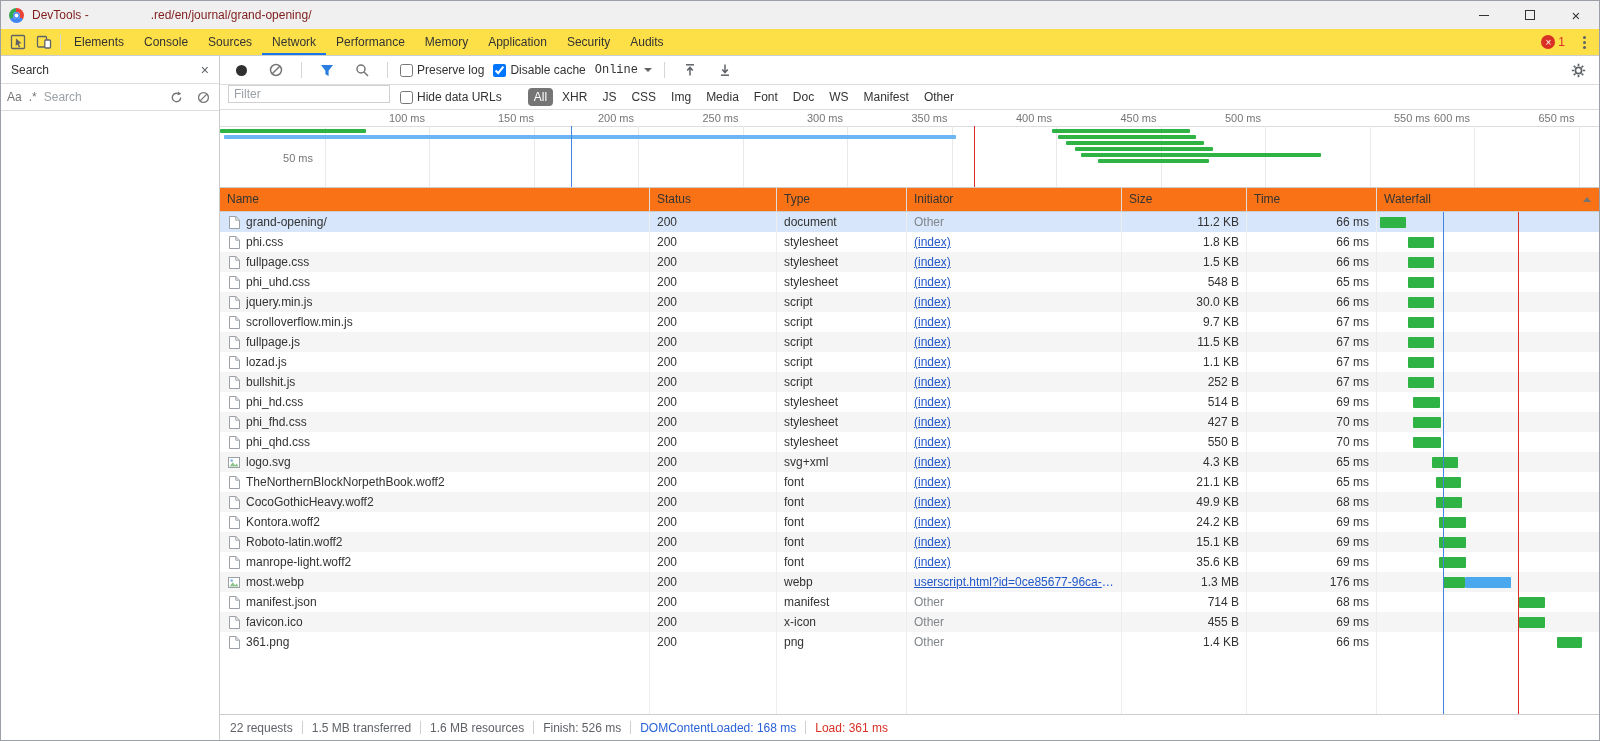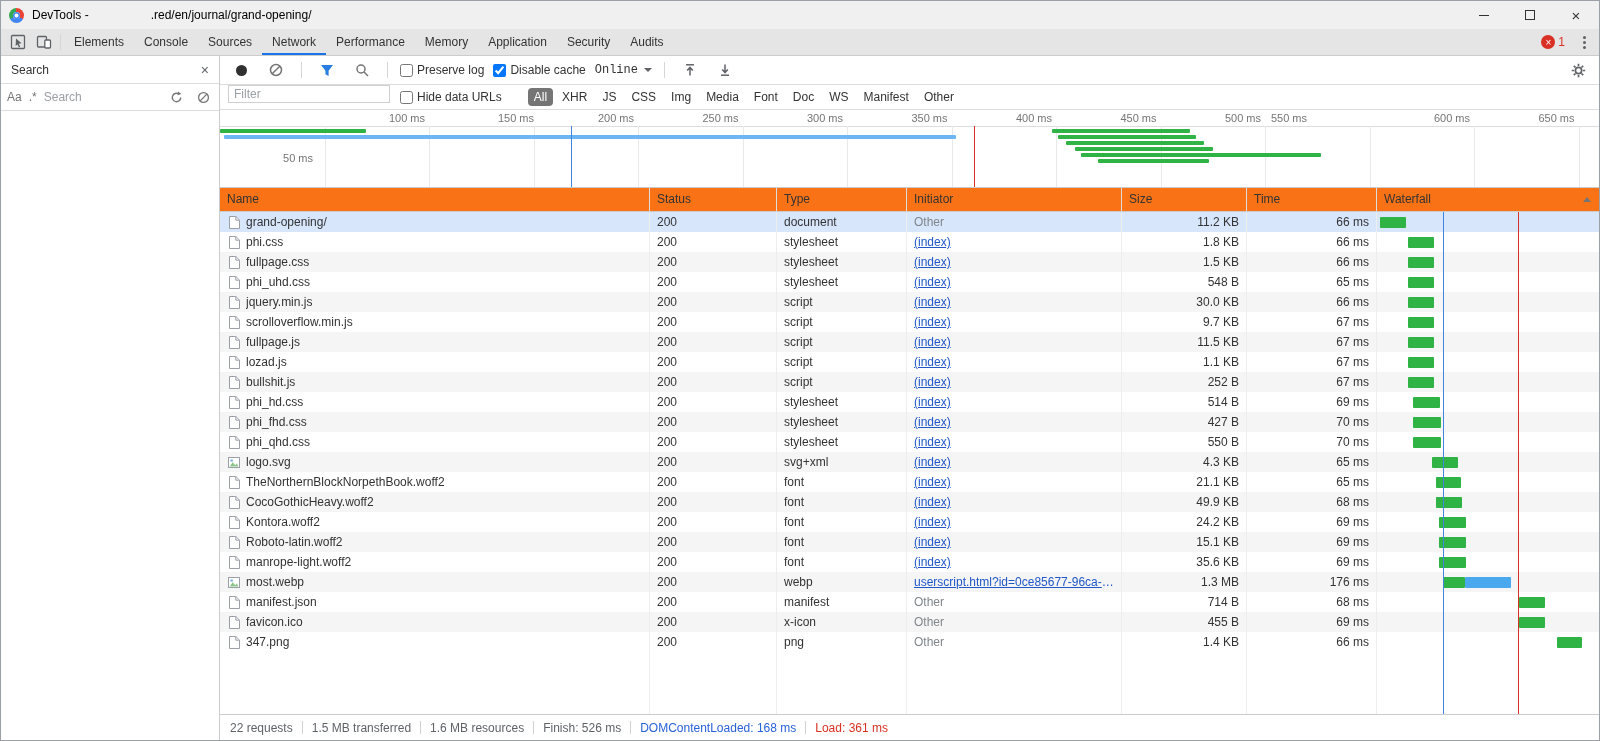--- a/index.html
+++ b/index.html
@@ -4,29 +4,29 @@
 <style>
   * { margin:0; padding:0; box-sizing:border-box; }
   html,body { width:1600px; height:741px; overflow:hidden; }
   body { font-family:"Liberation Sans", sans-serif; font-size:12px; color:#333; background:#fff; }
   .window { width:1600px; height:741px; border:1px solid #9aa0a6; display:flex; flex-direction:column; background:#fff; }
 
   
   .titlebar { height:28px; background:#f0f0f0; display:flex; align-items:center; padding-left:8px; flex-shrink:0; }
   .app-ico { width:15px; height:15px; border-radius:50%; background:conic-gradient(#ea4335 0 120deg,#4285f4 120deg 240deg,#34a853 240deg 360deg); position:relative; flex-shrink:0; }
   .app-ico::after { content:''; position:absolute; inset:4px; background:#fff; border-radius:50%; box-shadow:inset 0 0 0 1.5px #4285f4; }
-  .title-text { margin-left:8px; color:#000000; white-space:nowrap; }
+  .title-text { margin-left:8px; color:#7f1d1d; white-space:nowrap; }
   .title-url { margin-left:62px; }
   .win-controls { margin-left:auto; display:flex; height:100%; }
   .wc { width:46px; height:100%; display:flex; align-items:center; justify-content:center; font-size:15px; color:#333; }
   .wc-min { width:10px; height:1px; background:#333; }
   .wc-max { width:10px; height:10px; border:1px solid #333; }
 
   
-  .tabbar { height:27px; background:#e5e5e5; border-bottom:1px solid #ccc; display:flex; align-items:stretch; padding-left:4px; flex-shrink:0; }
+  .tabbar { height:27px; background:#fde047; border-bottom:1px solid #ccc; display:flex; align-items:stretch; padding-left:4px; flex-shrink:0; }
   .icon-btn { width:26px; display:flex; align-items:center; justify-content:center; flex-shrink:0; }
   .icon-btn.sm { width:20px; }
   .vsep { width:1px; height:16px; background:#d6d6d6; align-self:center; margin:0 3px; flex-shrink:0; }
   .tabs { display:flex; align-items:stretch; }
   .tab { padding:0 10px; line-height:26px; font-size:12px; color:#333; white-space:nowrap; }
   .tab.active { box-shadow:inset 0 -2px 0 #1a73e8; }
   .tabbar-right { margin-left:auto; display:flex; align-items:center; padding-right:2px; }
   .err { display:flex; align-items:center; margin-right:6px; }
   .err-circle { width:14px; height:14px; border-radius:50%; background:#d93025; color:#fff; font-size:10px; display:flex; align-items:center; justify-content:center; }
   .err-count { color:#d93025; margin-left:3px; }
@@ -280,21 +280,21 @@
           <div class="ov-lab" style="left: 627px;">300 ms</div>
           <div class="ov-grid" style="left: 731.5px;"></div>
           <div class="ov-lab" style="left: 731.5px;">350 ms</div>
           <div class="ov-grid" style="left: 836px;"></div>
           <div class="ov-lab" style="left: 836px;">400 ms</div>
           <div class="ov-grid" style="left: 940.5px;"></div>
           <div class="ov-lab" style="left: 940.5px;">450 ms</div>
           <div class="ov-grid" style="left: 1045px;"></div>
           <div class="ov-lab" style="left: 1045px;">500 ms</div>
           <div class="ov-grid" style="left: 1149.5px;"></div>
-          <div class="ov-lab" style="left: 1091px;">550 ms</div>
+          <div class="ov-lab" style="left: 1214px;">550 ms</div>
           <div class="ov-grid" style="left: 1254px;"></div>
           <div class="ov-lab" style="left: 1254px;">600 ms</div>
           <div class="ov-grid" style="left: 1358.5px;"></div>
           <div class="ov-lab" style="left: 1358.5px;">650 ms</div>
           <div class="ov-bar" style="left: 0px; width: 146.3px; top: 19px; background: rgb(47, 179, 68);"></div>
           <div class="ov-bar" style="left: 4.18px; width: 731.5px; top: 25px; background: rgb(108, 182, 245);"></div>
           <div class="ov-bar" style="left: 831.82px; width: 137.94px; top: 19px; background: rgb(47, 179, 68);"></div>
           <div class="ov-bar" style="left: 838.09px; width: 137.94px; top: 25px; background: rgb(47, 179, 68);"></div>
           <div class="ov-bar" style="left: 846.45px; width: 137.94px; top: 31px; background: rgb(47, 179, 68);"></div>
           <div class="ov-bar" style="left: 854.81px; width: 137.94px; top: 37px; background: rgb(47, 179, 68);"></div>
@@ -717,21 +717,21 @@
             </div>
           </div>
           <div class="nrow">
             <div class="cell c-name">
               <span class="fic">
                 <svg width="11" height="13" viewBox="0 0 11 13">
                   <path d="M0.5 0.5 H6.8 L10.5 4.2 V12.5 H0.5 Z" fill="#fff" stroke="#9aa0a6"></path>
                   <path d="M6.8 0.5 V4.2 H10.5" fill="none" stroke="#9aa0a6"></path>
                 </svg>
               </span>
-              <span class="nm">347.png</span>
+              <span class="nm">361.png</span>
             </div>
             <div class="cell">200</div>
             <div class="cell">png</div>
             <div class="cell c-init">Other</div>
             <div class="cell num">1.4 KB</div>
             <div class="cell num">66 ms</div>
             <div class="cell c-wf">
               <div class="wfbar" style="left:179.8px;width:25.7px;background:#2fb344"></div>
             </div>
           </div>

